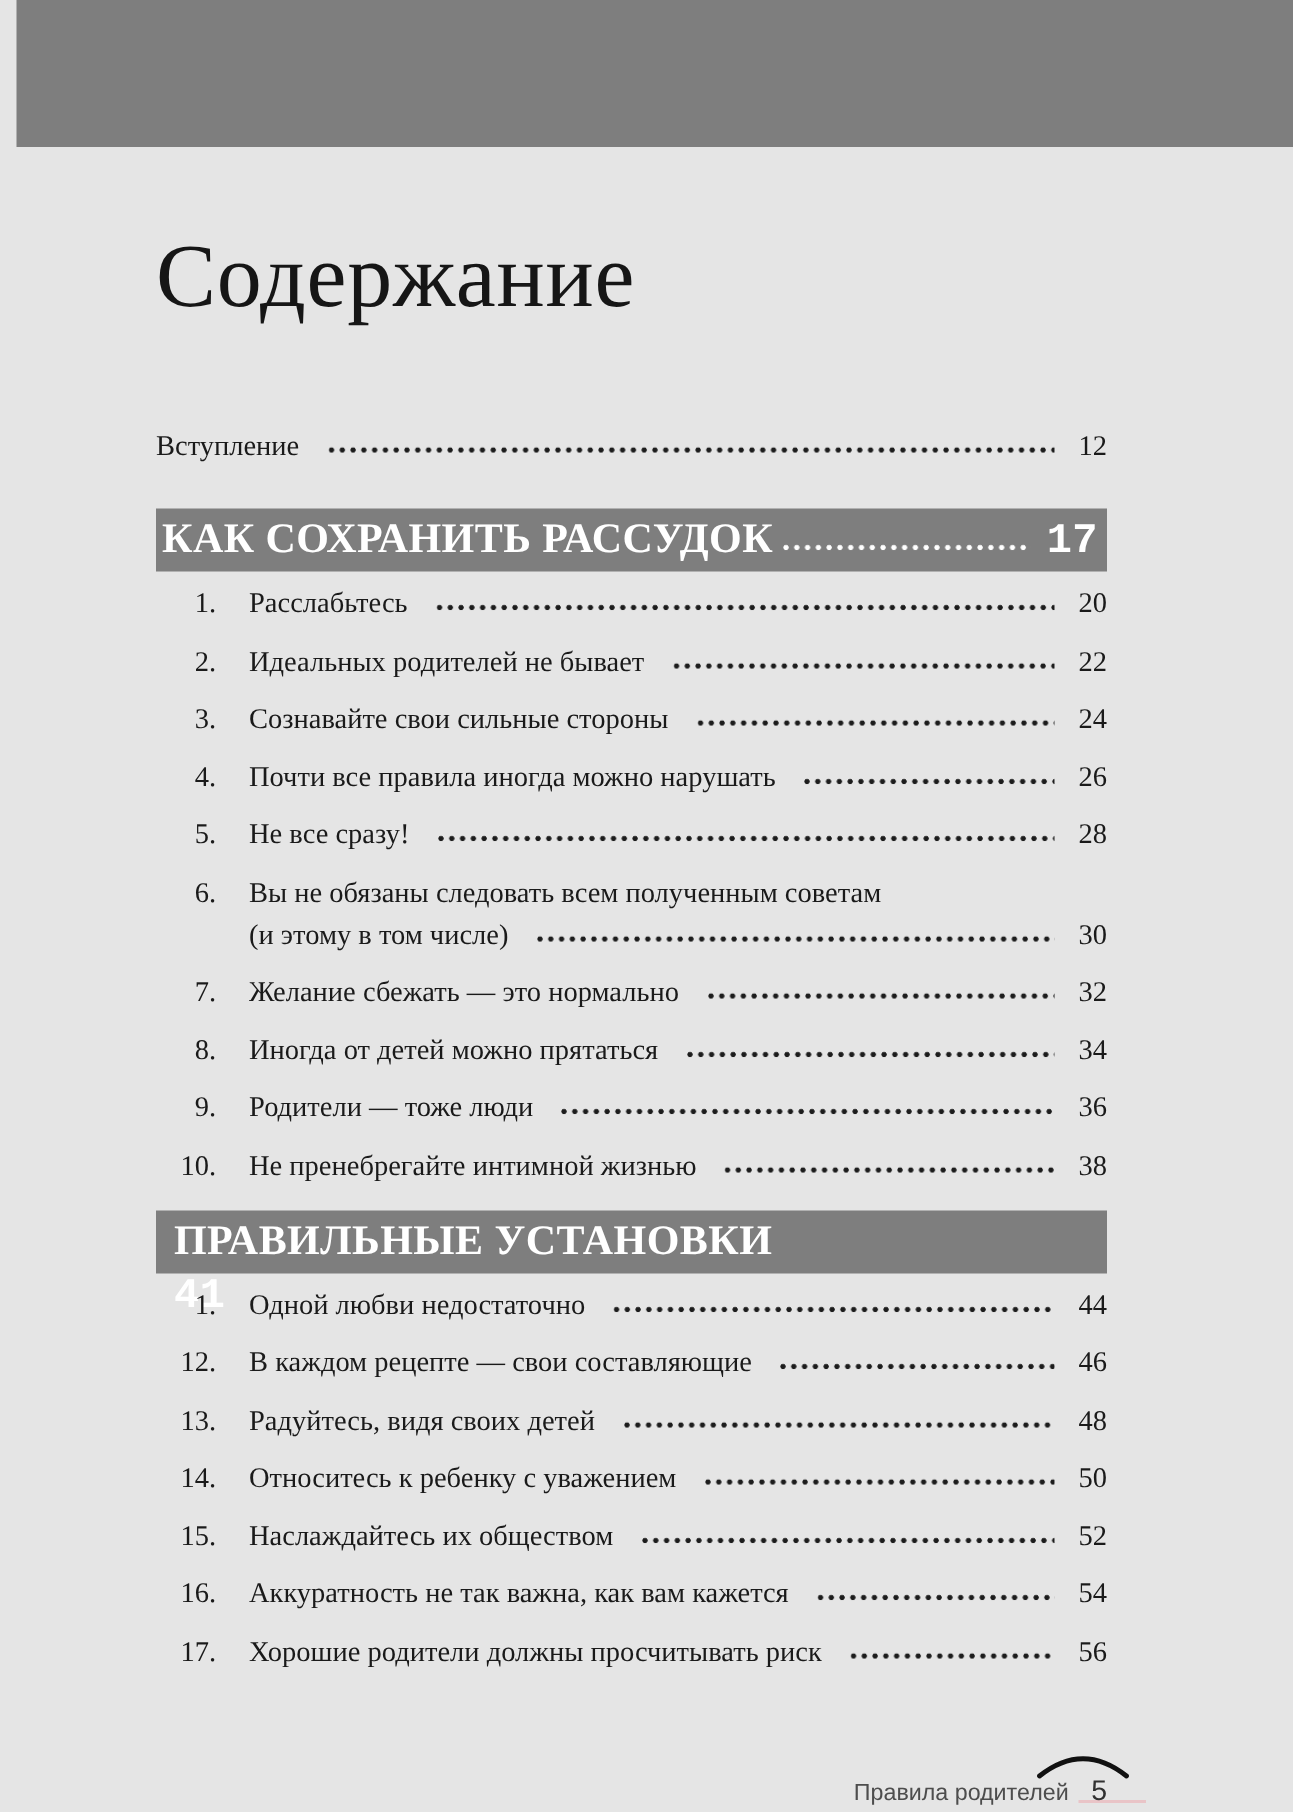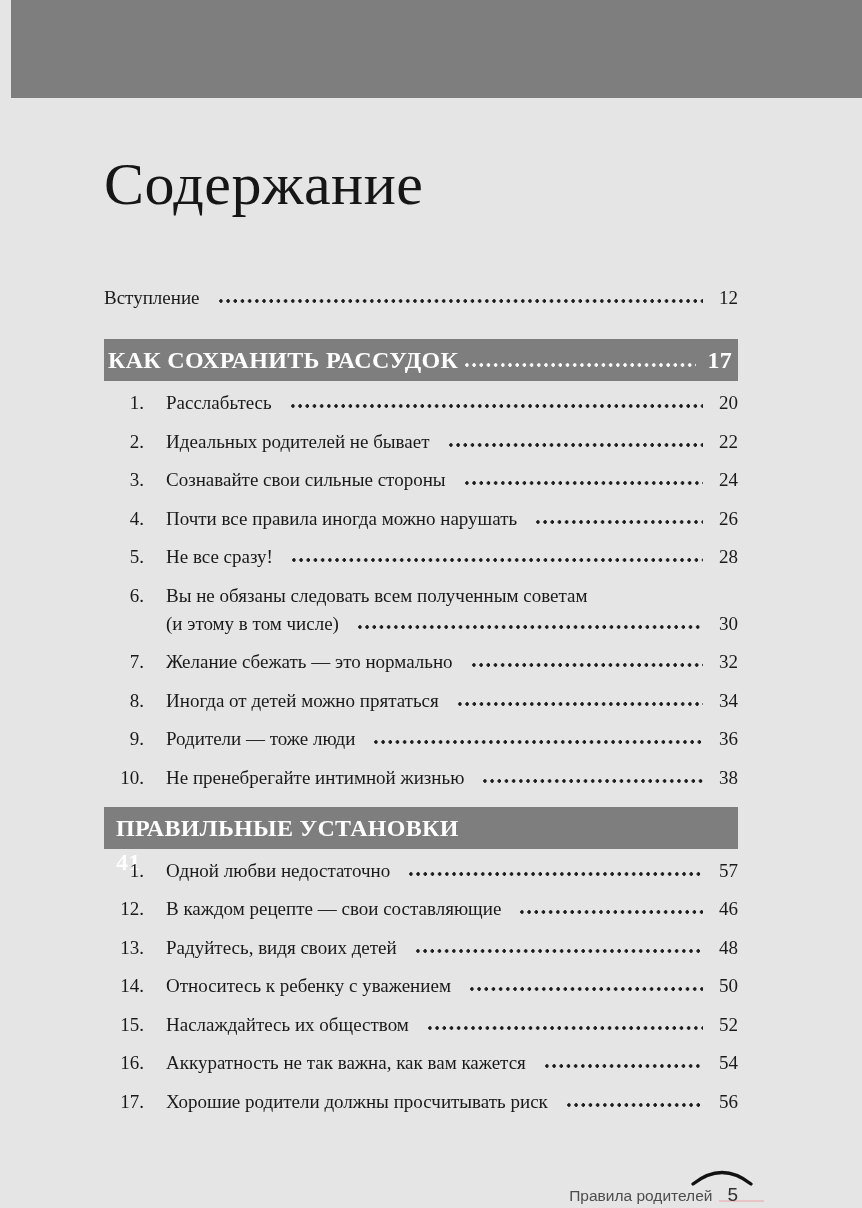--- a/index.html
+++ b/index.html
@@ -62,26 +62,26 @@
     background-image: radial-gradient(circle at 2px 8px, #ffffff 1.55px, transparent 1.95px);
   }
   .pagenum { flex: none; margin-left: 1px; }
   .section-bar {
     display: flex;
     align-items: baseline;
     height: 42px;
     background: #7e7e7e;
     color: #ffffff;
     padding: 0 6px 0 4px;
-    font-size: 24px;
+    font-size: 28px;
     font-weight: bold;
     letter-spacing: 0.3px;
   }
   .section-bar .bar-title { line-height: 42px; flex: none; }
-  .section-bar .bar-page { flex: none; margin-left: 8px; }
+  .section-bar .bar-page { flex: none; margin-left: 8px; font-family: Liberation Mono, monospace; }
   .bar-1 { margin-top: 28px; }
   .bar-2 { margin-top: 16px; flex-direction: column; }
   .toc-list { padding-top: 9px; }
   .row-cont-first { margin-bottom: 2px; }
   .footer {
     position: absolute;
     top: 1184px;
     right: 135px;
     display: flex;
     align-items: baseline;
@@ -205,21 +205,21 @@
       <span class="bar-title">ПРАВИЛЬНЫЕ УСТАНОВКИ</span>
       <span class="leader leader--light"></span>
       <span class="bar-page">41</span>
     </div>
 
     <div class="toc-list">
       <div class="toc-row">
         <span class="num">1.</span>
         <span class="label">Одной любви недостаточно</span>
         <span class="leader"></span>
-        <span class="pagenum">57</span>
+        <span class="pagenum">44</span>
       </div>
       <div class="toc-row">
         <span class="num">12.</span>
         <span class="label">В каждом рецепте — свои составляющие</span>
         <span class="leader"></span>
         <span class="pagenum">46</span>
       </div>
       <div class="toc-row">
         <span class="num">13.</span>
         <span class="label">Радуйтесь, видя своих детей</span>

